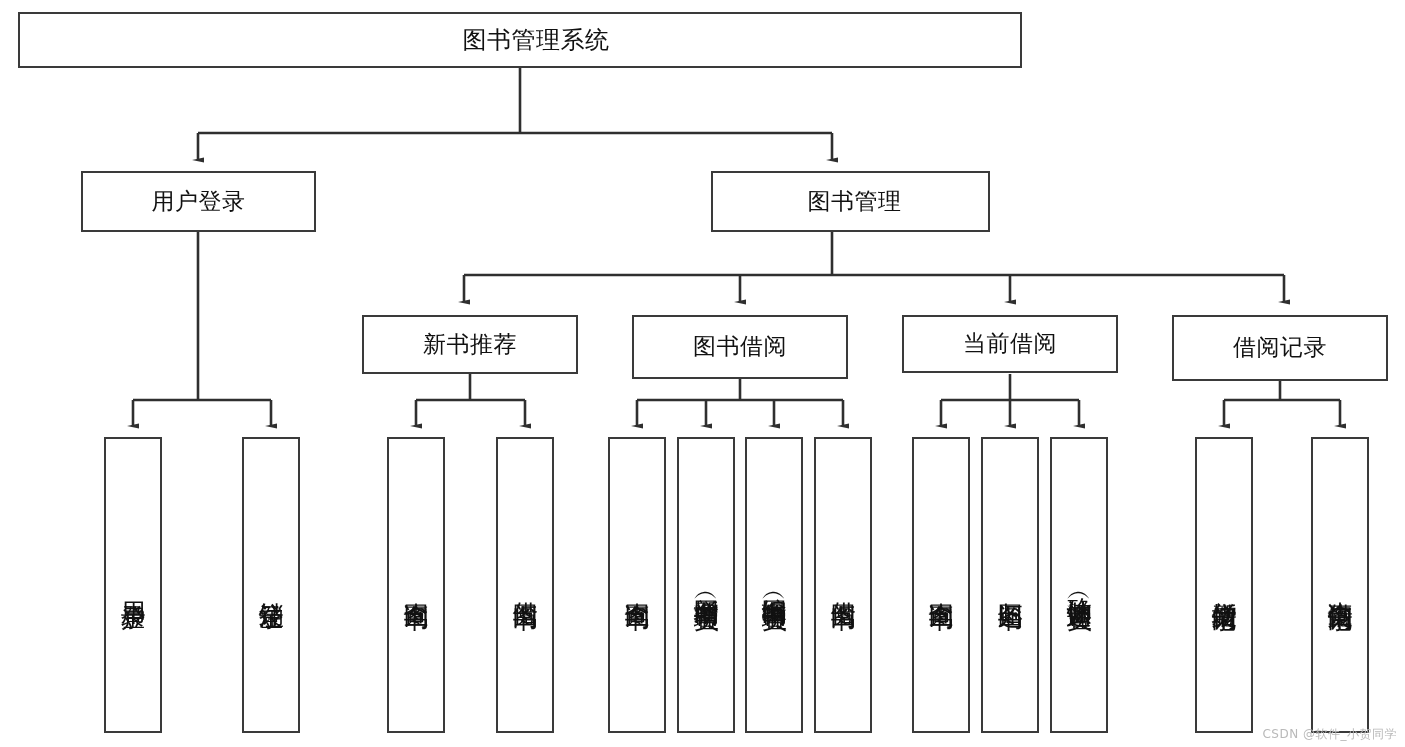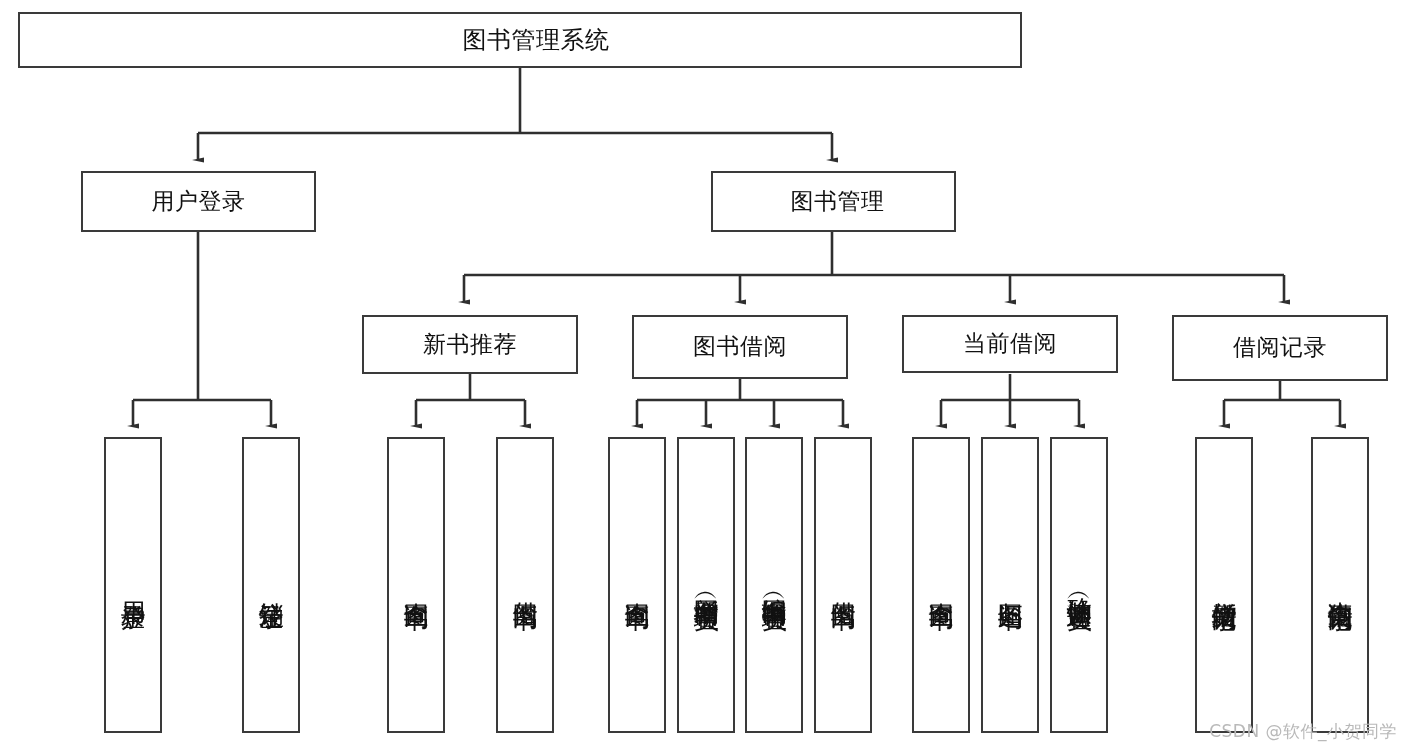--- a/index.html
+++ b/index.html
@@ -59,21 +59,21 @@
     font-size: 25px;
     line-height: 1.02;
     letter-spacing: 1.5px;
     white-space: nowrap;
     max-height: 100%;
   }
   .watermark {
     position: absolute;
     right: 8px;
     bottom: 4px;
-    font-size: 17px;
+    font-size: 12px;
     color: #b9b9b9;
     white-space: nowrap;
     letter-spacing: 0.5px;
   }
 </style>
 </head>
 <body>
 
 <div id="canvas">
 
@@ -127,21 +127,21 @@
     </g>
   </svg>
 
   <div class="node horiz root" style="left:18px; top:12px; width:1004px; height:56px;padding-left:32px;">
     <span class="label">图书管理系统</span>
   </div>
 
   <div class="node horiz" style="left:81px; top:171px; width:235px; height:61px;">
     <span class="label">用户登录</span>
   </div>
-  <div class="node horiz" style="left:711px; top:171px; width:245px; height:61px;padding-left:8px;">
+  <div class="node horiz" style="left:711px; top:171px; width:279px; height:61px;padding-left:8px;">
     <span class="label">图书管理</span>
   </div>
 
   <div class="node horiz" style="left:362px; top:315px; width:216px; height:59px;justify-content:center;">
     <span class="label">新书推荐</span>
   </div>
   <div class="node horiz" style="left:632px; top:315px; width:216px; height:64px;">
     <span class="label">图书借阅</span>
   </div>
   <div class="node horiz" style="left:902px; top:315px; width:216px; height:58px;">

